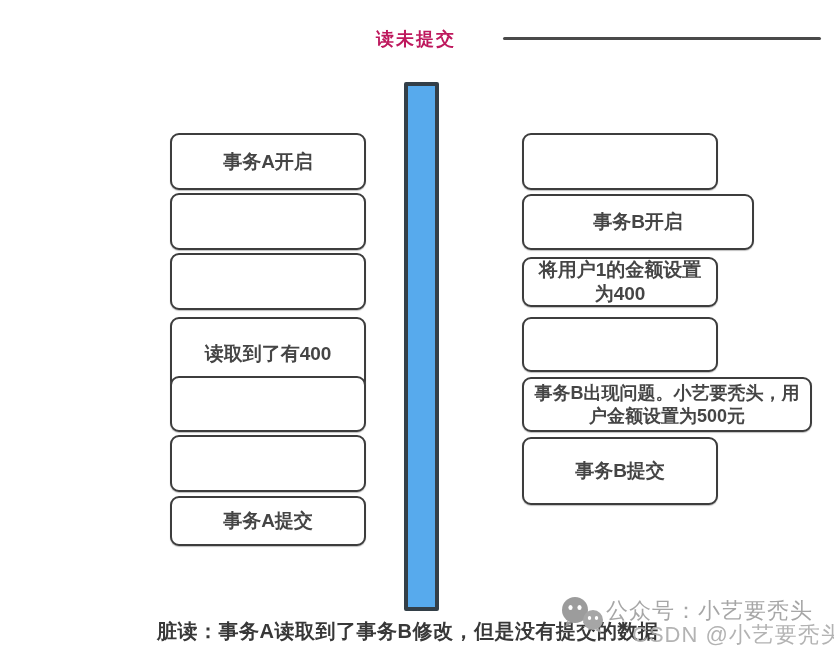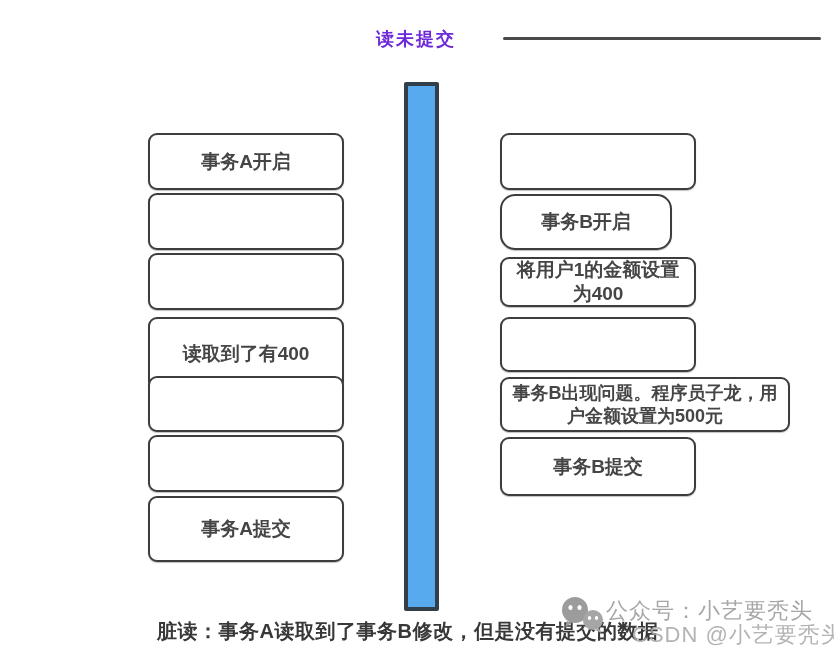--- a/index.html
+++ b/index.html
@@ -5,21 +5,21 @@
   html,body{margin:0;padding:0;background:#ffffff;}
   #stage{
     position:relative;
     width:834px;height:655px;
     background:#ffffff;
     font-family:"Liberation Sans","DejaVu Sans",sans-serif;
     overflow:hidden;
   }
   .diagram-title{
     position:absolute;left:376px;top:27px;
-    font-size:18px;font-weight:bold;color:#6d28d9;
+    font-size:18px;font-weight:bold;color:#be185d;
     letter-spacing:2px;
   }
   .header-line{
     position:absolute;left:503px;top:37px;
     width:318px;height:3px;background:#4a4a4a;border-radius:2px;
   }
   .timeline-bar{
     position:absolute;left:404px;top:82px;
     width:27px;height:521px;
     background:#57aaed;
@@ -29,21 +29,21 @@
   .tx-box{
     position:absolute;
     background:#ffffff;
     border:2px solid #3d3d3d;
     border-radius:9px;
     box-shadow:0 1px 1px rgba(0,0,0,0.25);
     display:flex;align-items:center;justify-content:center;
     text-align:center;
     font-size:19px;font-weight:bold;color:#454545;
     line-height:1.25;
-    padding:8px 6px;box-sizing:border-box;
+    padding:8px 6px;box-sizing:border-box;margin-left:22px;
   }
   .caption{
     position:absolute;left:157px;top:618px;
     font-size:20px;font-weight:bold;color:#383838;
     letter-spacing:0.5px;
     z-index:1;white-space:nowrap;
   }
   .watermark{
     position:absolute;z-index:2;
   }
@@ -84,41 +84,41 @@
       </div>
       <div class="tx-box" style="left: 148px; top: 317px; width: 196px; height: 73px;">
         <span>读取到了有400</span>
       </div>
       <div class="tx-box" style="left: 148px; top: 376px; width: 196px; height: 56px;">
         <span></span>
       </div>
       <div class="tx-box" style="left: 148px; top: 435px; width: 196px; height: 57px;">
         <span></span>
       </div>
-      <div class="tx-box" style="left: 148px; top: 496px; width: 196px; height: 66px;">
+      <div class="tx-box" style="left: 148px; top: 496px; width: 196px; height: 50px;">
         <span>事务A提交</span>
       </div>
     </div>
   <div id="right-column">
       <div class="tx-box" style="left: 500px; top: 133px; width: 196px; height: 57px;">
         <span></span>
       </div>
-      <div class="tx-box" style="left: 500px; top: 194px; width: 172px; height: 56px; border-radius: 15px;">
+      <div class="tx-box" style="left: 500px; top: 194px; width: 232px; height: 56px;">
         <span>事务B开启</span>
       </div>
       <div class="tx-box" style="left: 500px; top: 257px; width: 196px; height: 50px;">
         <span>将用户1的金额设置为400</span>
       </div>
       <div class="tx-box" style="left: 500px; top: 317px; width: 196px; height: 55px;">
         <span></span>
       </div>
       <div class="tx-box" style="left: 500px; top: 377px; width: 290px; height: 55px; font-size: 18px;">
-        <span>事务B出现问题。程序员子龙，用户金额设置为500元</span>
+        <span>事务B出现问题。小艺要秃头，用户金额设置为500元</span>
       </div>
-      <div class="tx-box" style="left: 500px; top: 437px; width: 196px; height: 59px;">
+      <div class="tx-box" style="left: 500px; top: 437px; width: 196px; height: 68px;">
         <span>事务B提交</span>
       </div>
     </div>
 
   <div class="caption">脏读：事务A读取到了事务B修改，但是没有提交的数据</div>
 
   <div class="watermark">
     <svg class="wm-icon" viewBox="0 0 50 38">
       <circle cx="17" cy="14" r="13" fill="#9c9c9c"></circle>
       <ellipse cx="12.5" cy="11.5" rx="2.1" ry="2.6" fill="#ffffff"></ellipse>

